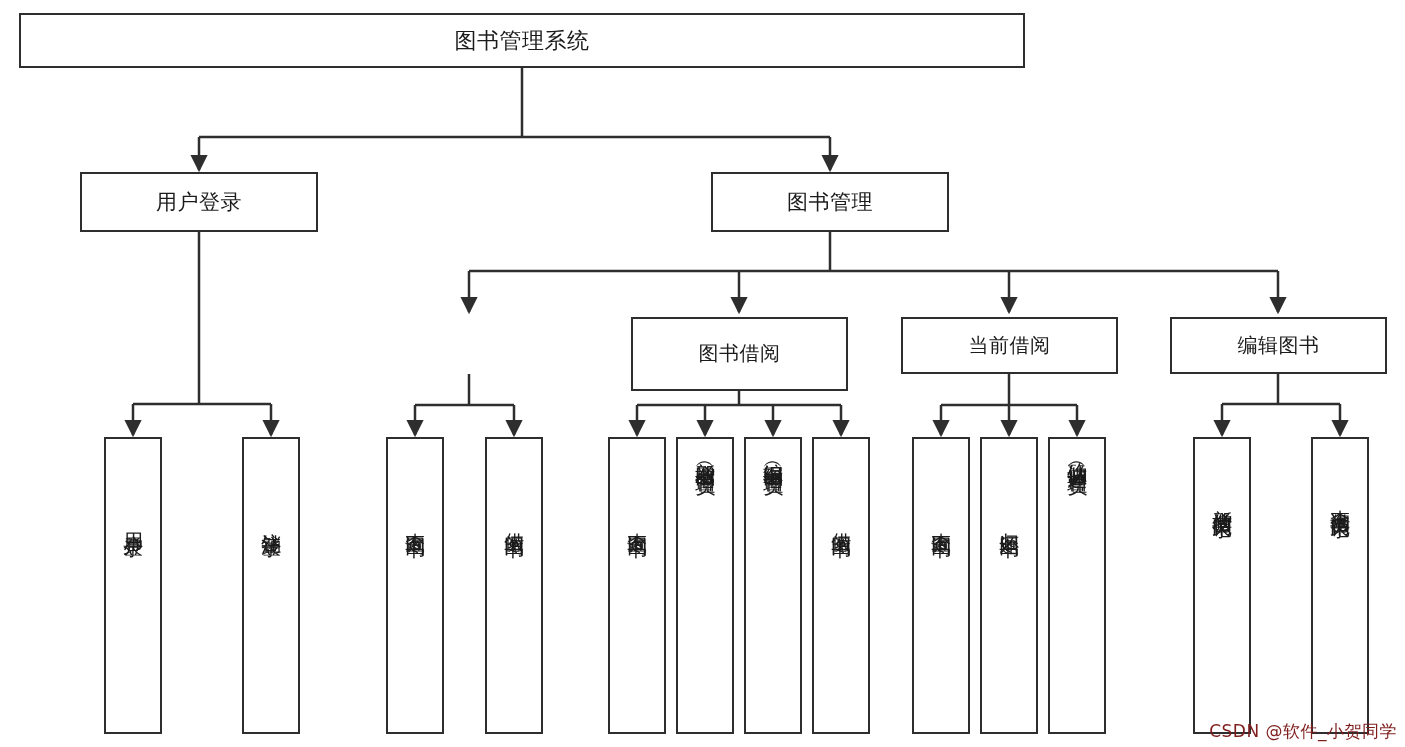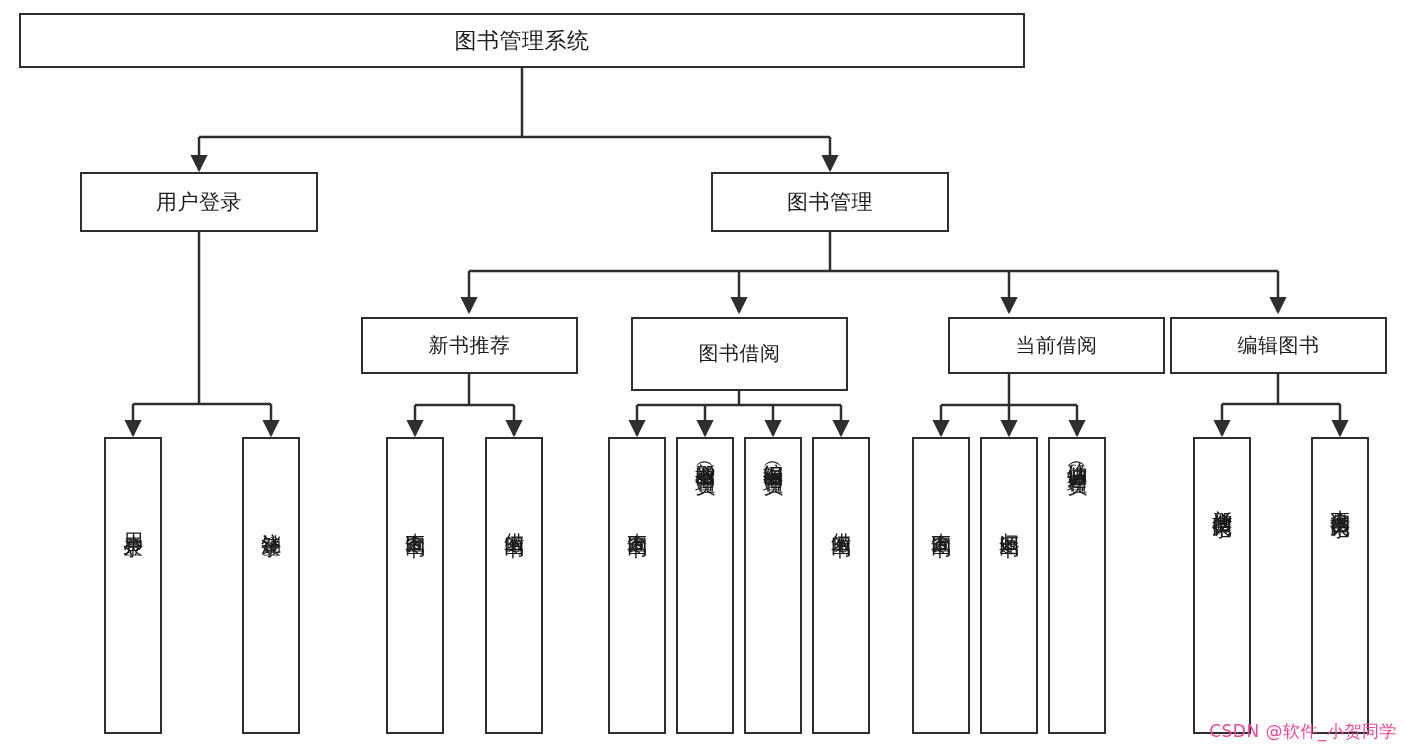--- a/index.html
+++ b/index.html
@@ -61,21 +61,21 @@
     text-align: left;
   }
   .node.leaf.short .node-label { margin-top: 78px; }
   .node.leaf.mid   .node-label { margin-top: 55px; }
   .node.leaf.tall  .node-label { margin-top: 8px; }
 
   .watermark {
     position: absolute;
     right: 8px;
     bottom: 4px;
-    color: #ec4899;
+    color: #7f1d1d;
     font-size: 17px;
     letter-spacing: 0.5px;
     z-index: 6;
     white-space: nowrap;
   }
 </style>
 </head>
 <body>
 
 <div id="canvas">
@@ -134,27 +134,24 @@
     <span class="node-label">图书管理系统</span>
   </div>
 
   <div class="node level2" style="left:80px; top:172px; width:238px; height:60px;">
     <span class="node-label">用户登录</span>
   </div>
   <div class="node level2" style="left:711px; top:172px; width:238px; height:60px;">
     <span class="node-label">图书管理</span>
   </div>
 
-  <div class="node level3" style="left:361px; top:317px; width:217px; height:57px;">
-    <span class="node-label">新书推荐</span>
-  </div>
   <div class="node level3" style="left:631px; top:317px; width:217px; height:74px;">
     <span class="node-label">图书借阅</span>
   </div>
-  <div class="node level3" style="left:948px; top:317px; width:217px; height:57px;align-items:center;">
+  <div class="node level3" style="left:901px; top:317px; width:217px; height:57px;align-items:center;">
     <span class="node-label">当前借阅</span>
   </div>
   <div class="node level3" style="left:1170px; top:317px; width:217px; height:57px;">
     <span class="node-label">编辑图书</span>
   </div>
 
   <div class="node leaf short" style="left:104px; top:437px; width:58px; height:297px;">
     <span class="node-label">用户登录</span>
   </div>
   <div class="node leaf short" style="left:242px; top:437px; width:58px; height:297px;">

